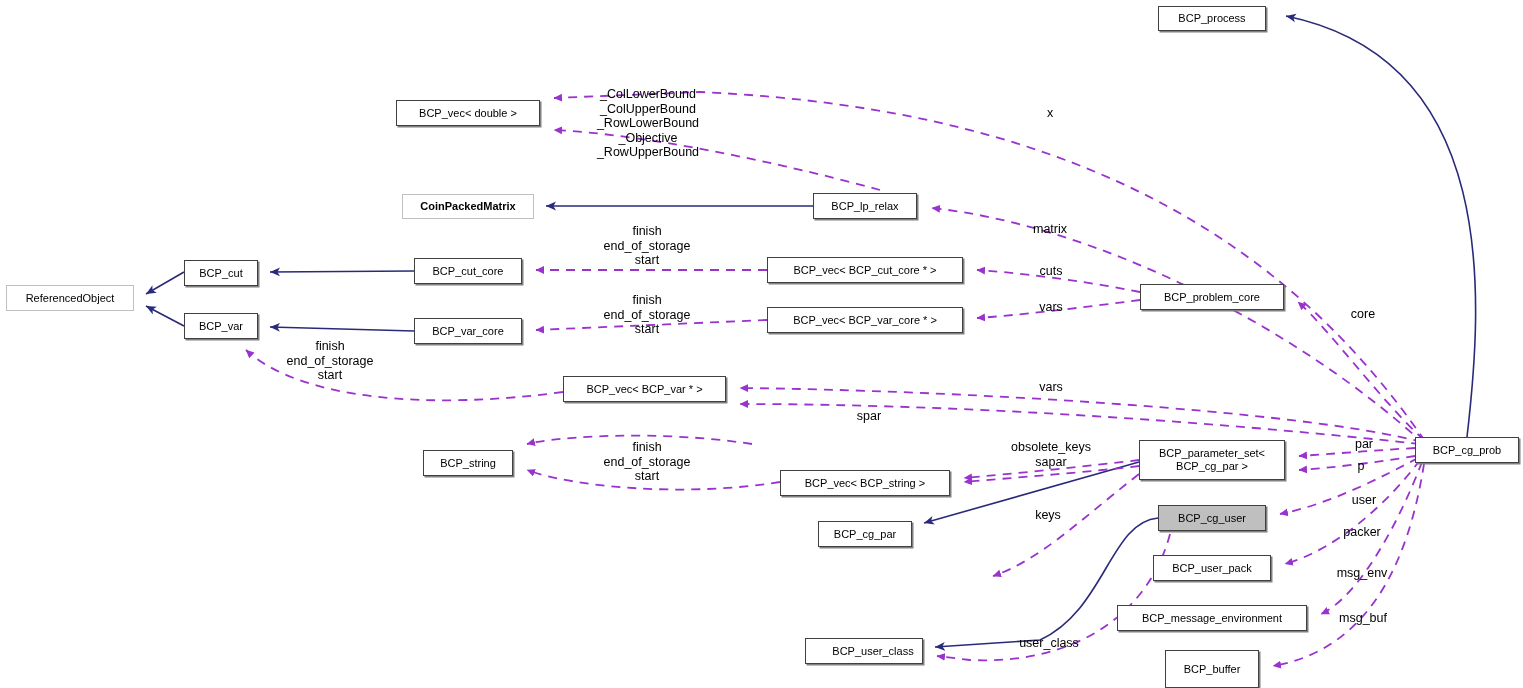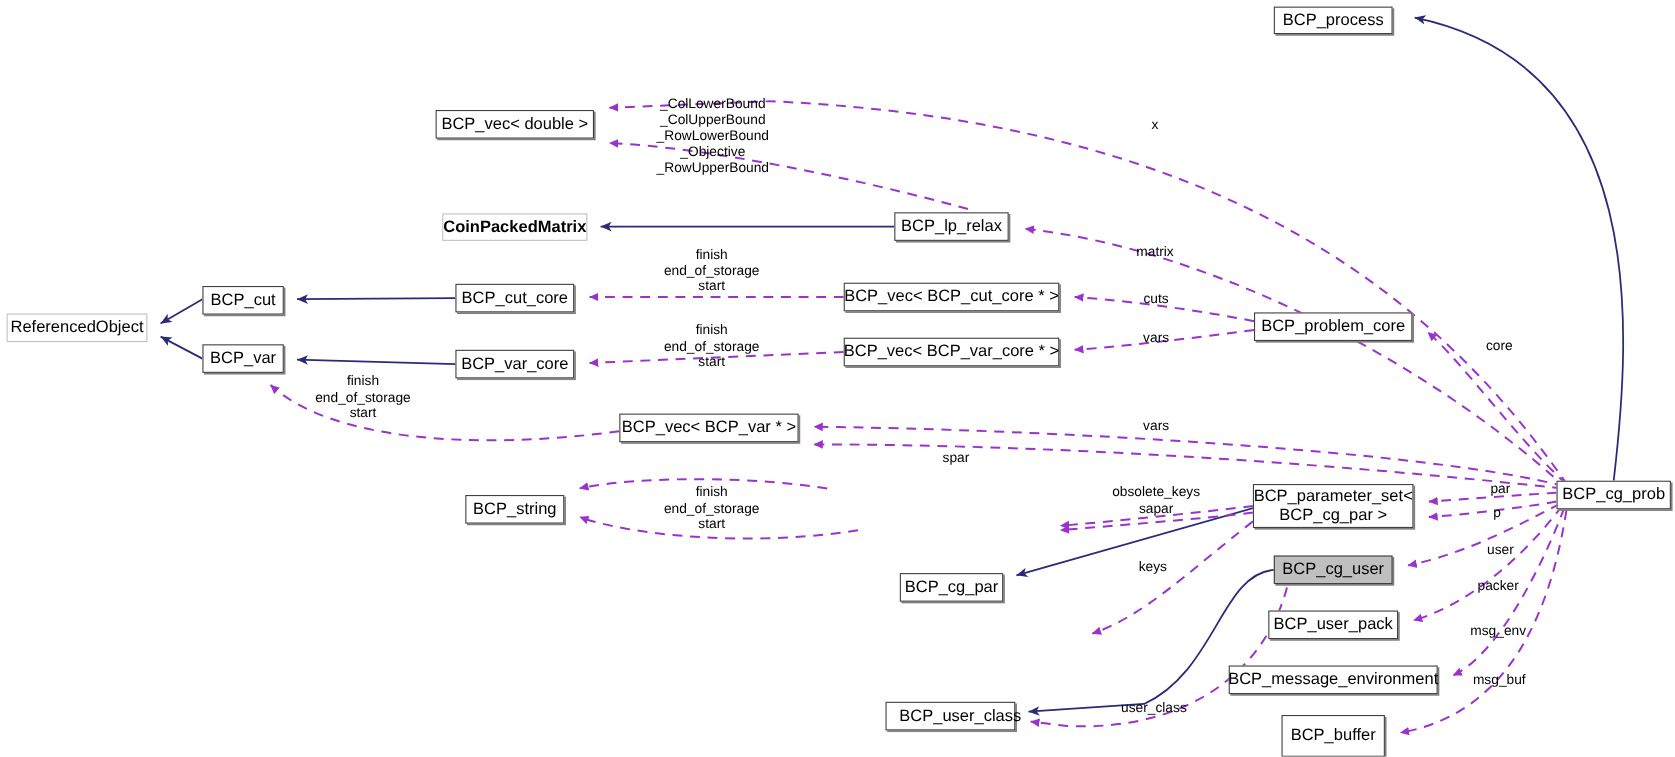--- a/index.html
+++ b/index.html
@@ -26,21 +26,21 @@
   }
   .node {
     position: absolute;
     box-sizing: border-box;
     background: #ffffff;
     border: 1px solid #404040;
     display: flex;
     align-items: center;
     justify-content: center;
     text-align: center;
-    font-size: 15px;
+    font-size: 11px;
     color: #000000;
     line-height: 1.18;
     white-space: pre;
     z-index: 5;
     box-shadow: 1.5px 1.5px 0 0 #808080;
   }
   .node.plain {
     border: 1px solid #c0c0c0;
     box-shadow: none;
   }
@@ -124,20 +124,21 @@
   <div class="node" style="left:184px;top:313px;width:74px;height:26px;"><span>BCP_var</span></div>
   <div class="node" style="left:396px;top:100px;width:144px;height:26px;"><span>BCP_vec&lt; double &gt;</span></div>
   <div class="node plain" style="left:402px;top:194px;width:132px;height:25px;font-weight:bold;"><span>CoinPackedMatrix</span></div>
   <div class="node" style="left:414px;top:258px;width:108px;height:26px;"><span>BCP_cut_core</span></div>
   <div class="node" style="left:414px;top:318px;width:108px;height:26px;"><span>BCP_var_core</span></div>
   <div class="node" style="left:423px;top:450px;width:90px;height:26px;"><span>BCP_string</span></div>
   <div class="node" style="left:813px;top:193px;width:104px;height:26px;"><span>BCP_lp_relax</span></div>
   <div class="node" style="left:767px;top:257px;width:196px;height:26px;"><span>BCP_vec&lt; BCP_cut_core * &gt;</span></div>
   <div class="node" style="left:767px;top:307px;width:196px;height:26px;"><span>BCP_vec&lt; BCP_var_core * &gt;</span></div>
   <div class="node" style="left:563px;top:376px;width:163px;height:26px;"><span>BCP_vec&lt; BCP_var * &gt;</span></div>
+  <div class="node" style="left:780px;top:470px;width:170px;height:26px;"><span>BCP_vec&lt; BCP_string &gt;</span></div>
   <div class="node" style="left:818px;top:521px;width:94px;height:26px;"><span>BCP_cg_par</span></div>
   <div class="node" style="left:805px;top:638px;width:118px;height:26px;padding-left:18px;"><span>BCP_user_class</span></div>
   <div class="node" style="left:1140px;top:284px;width:144px;height:26px;"><span>BCP_problem_core</span></div>
   <div class="node" style="left:1139px;top:440px;width:146px;height:40px;"><span>BCP_parameter_set&lt;
 BCP_cg_par &gt;</span></div>
   <div class="node highlight" style="left:1158px;top:505px;width:108px;height:26px;"><span>BCP_cg_user</span></div>
   <div class="node" style="left:1153px;top:555px;width:118px;height:26px;"><span>BCP_user_pack</span></div>
   <div class="node" style="left:1117px;top:605px;width:190px;height:26px;"><span>BCP_message_environment</span></div>
   <div class="node" style="left:1165px;top:650px;width:94px;height:38px;"><span>BCP_buffer</span></div>
   <div class="node" style="left:1158px;top:6px;width:108px;height:25px;"><span>BCP_process</span></div>

